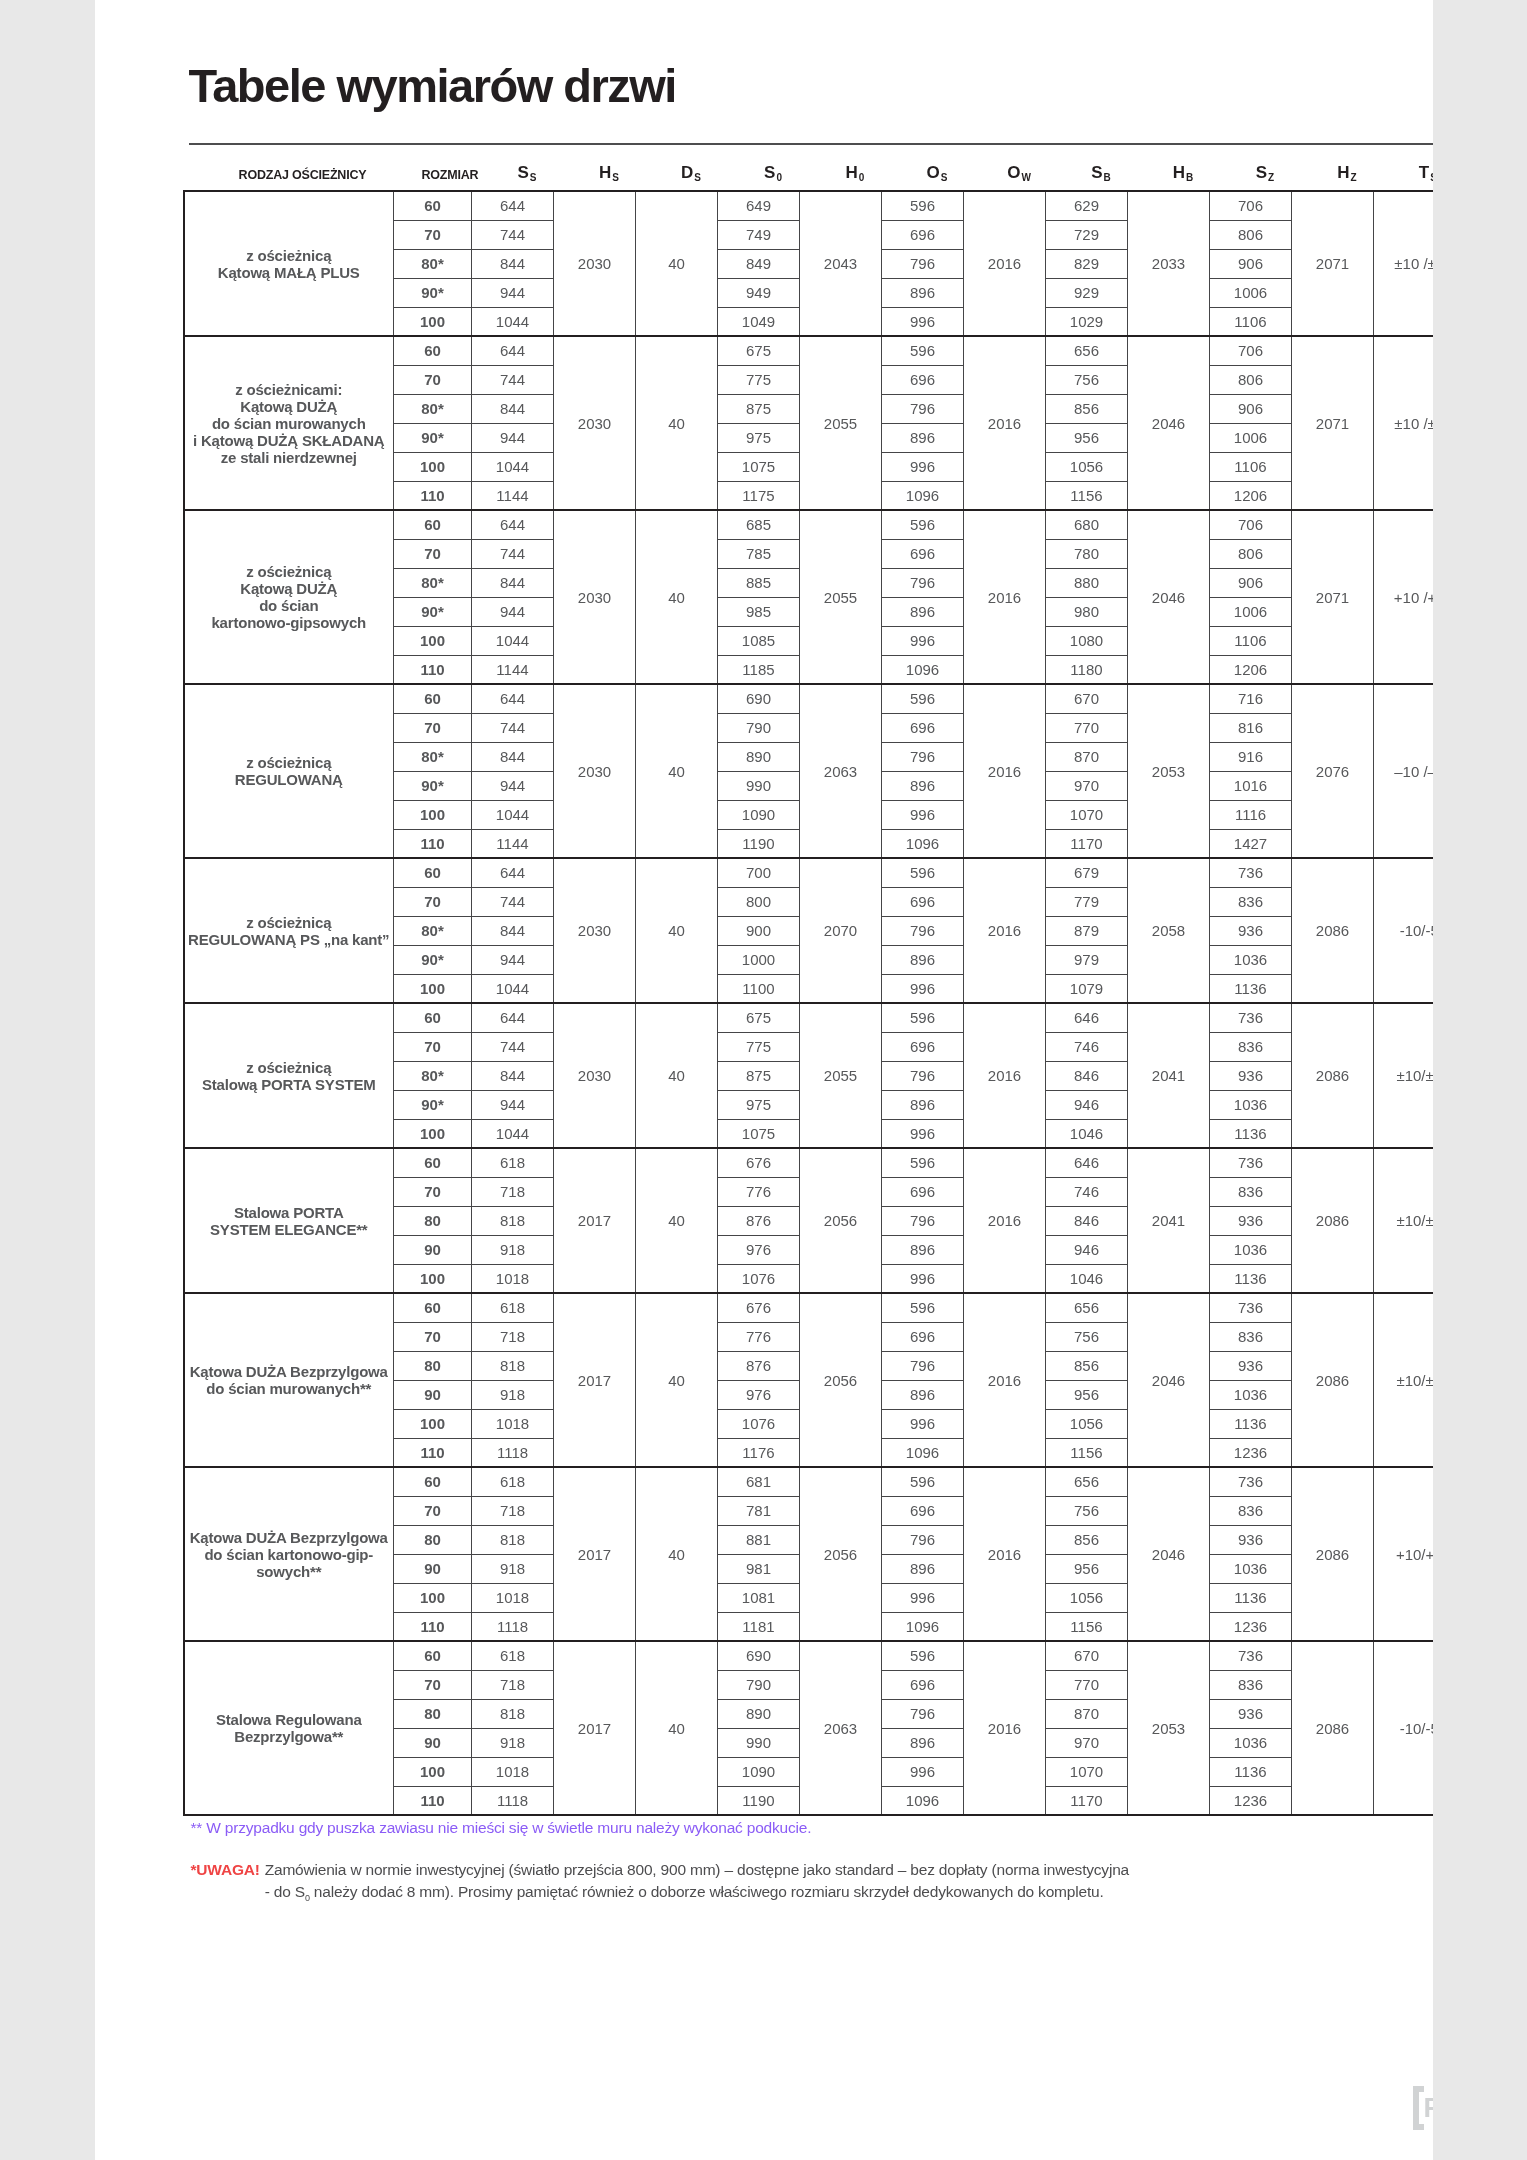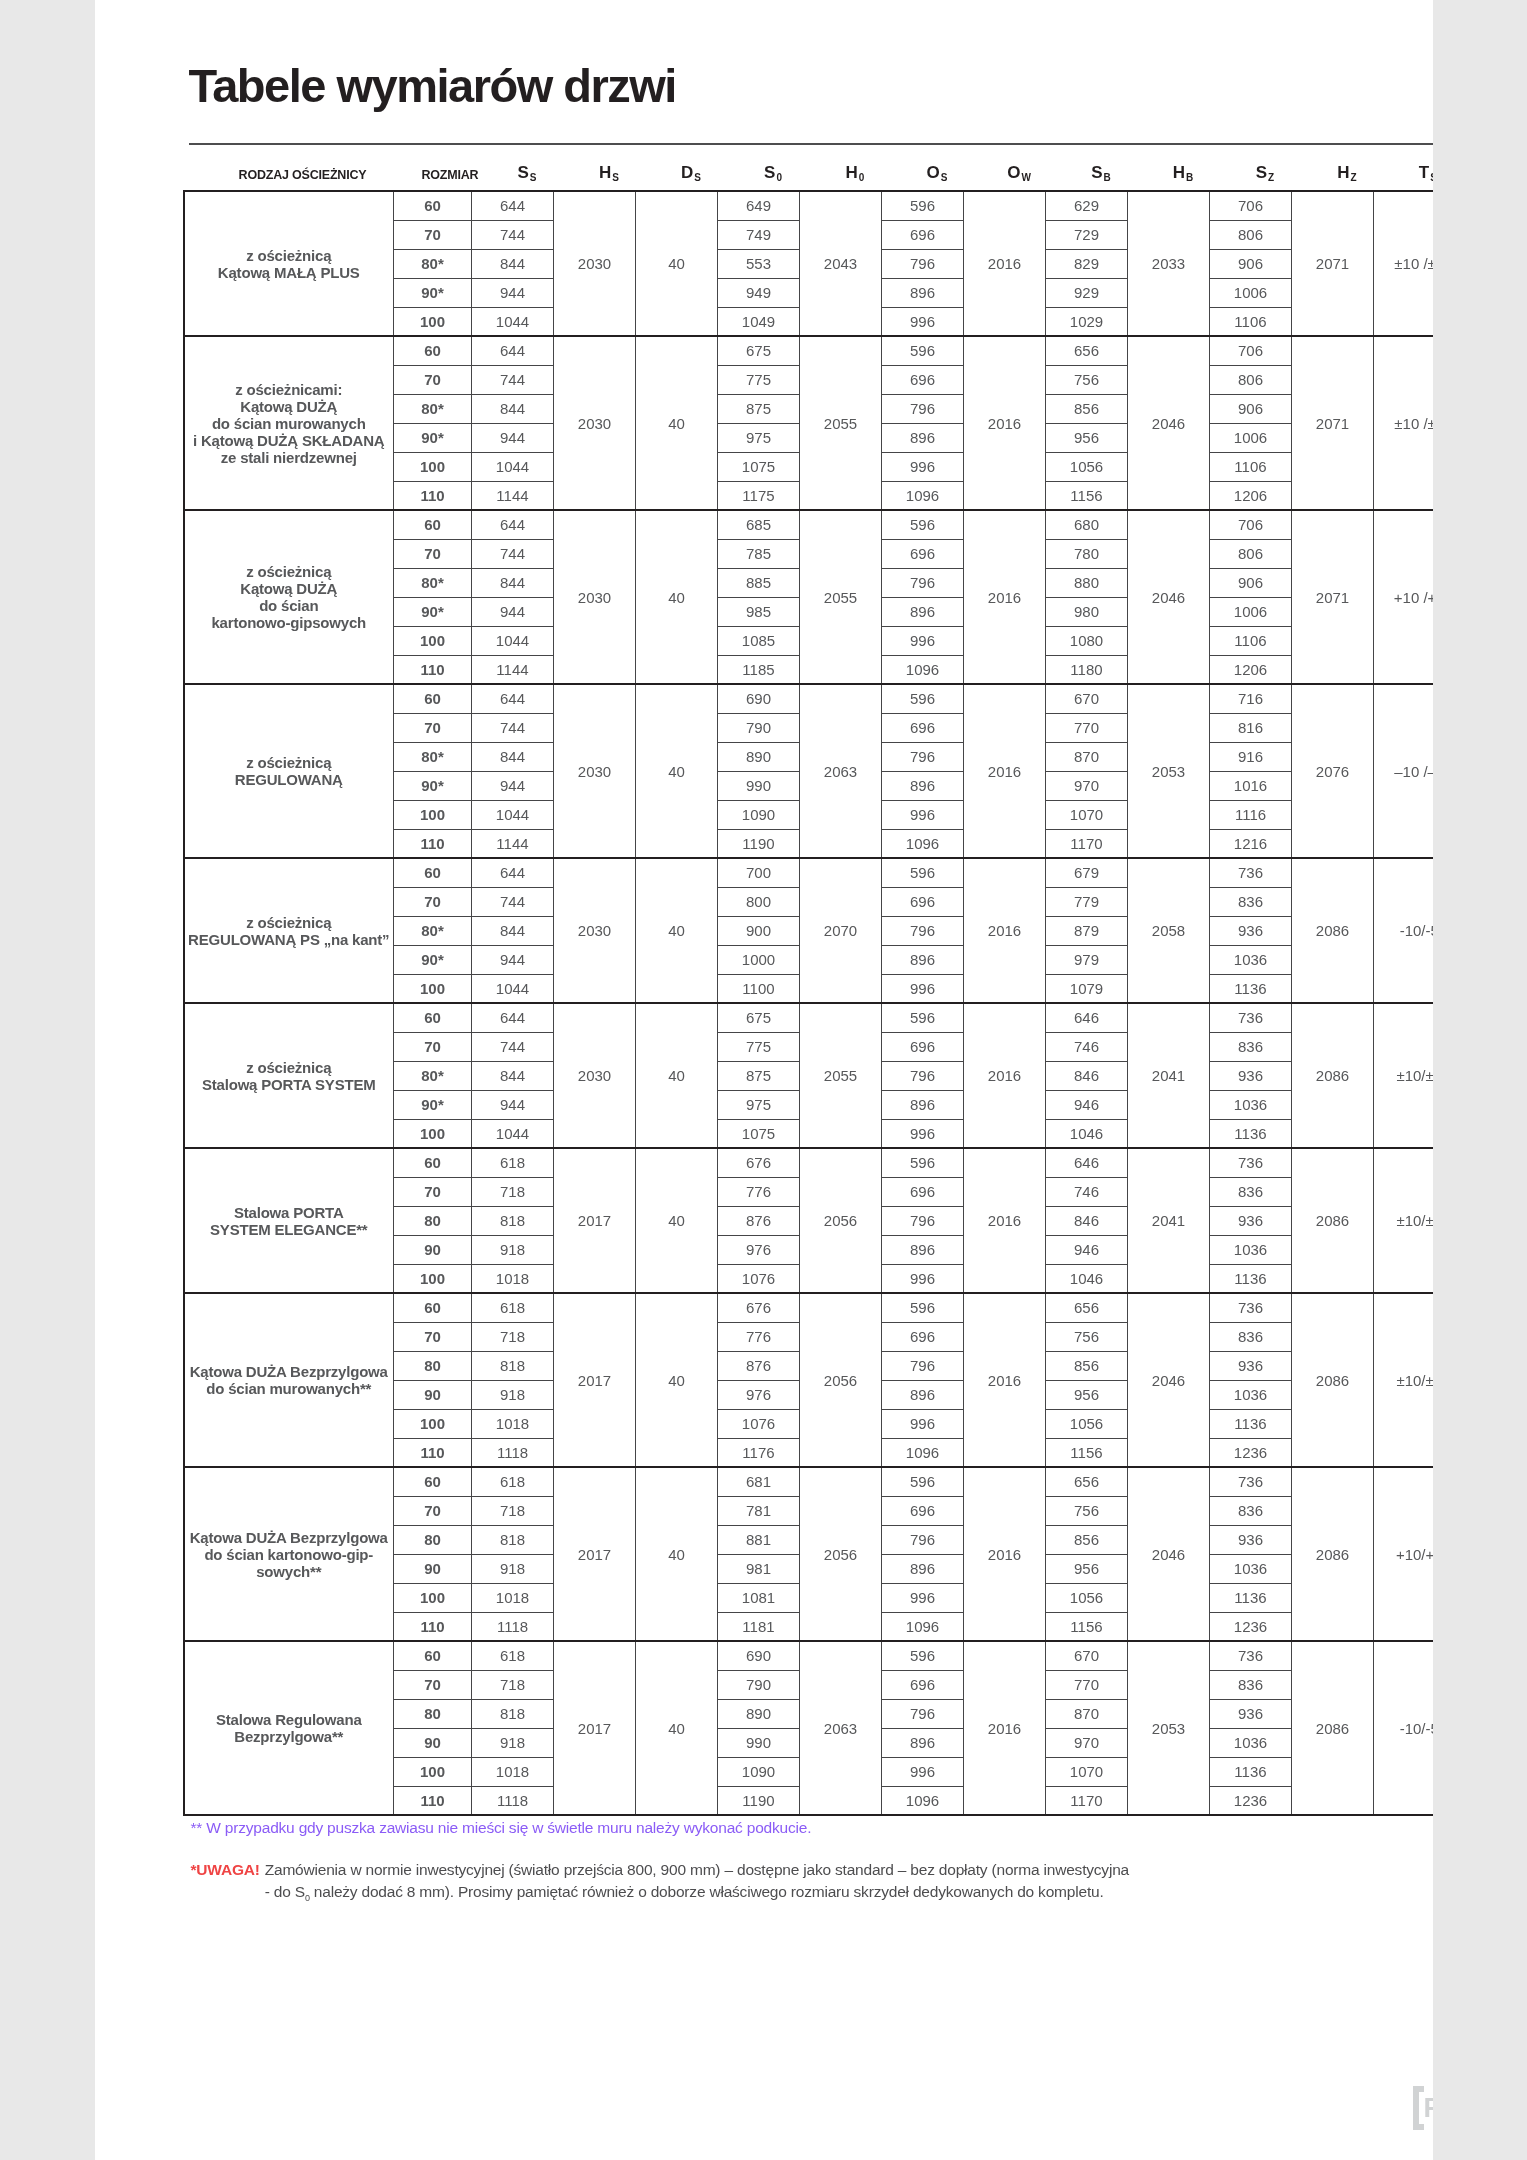--- a/index.html
+++ b/index.html
@@ -209,21 +209,21 @@
             <td class="size">70</td>
             <td>744</td>
             <td>749</td>
             <td>696</td>
             <td>729</td>
             <td>806</td>
           </tr>
           <tr>
             <td class="size">80*</td>
             <td>844</td>
-            <td>553</td>
+            <td>849</td>
             <td>796</td>
             <td>829</td>
             <td>906</td>
           </tr>
           <tr>
             <td class="size">90*</td>
             <td>944</td>
             <td>949</td>
             <td>896</td>
             <td>929</td>
@@ -402,21 +402,21 @@
             <td>996</td>
             <td>1070</td>
             <td>1116</td>
           </tr>
           <tr>
             <td class="size">110</td>
             <td>1144</td>
             <td>1190</td>
             <td>1096</td>
             <td>1170</td>
-            <td>1216</td>
+            <td>1427</td>
           </tr>
         </tbody>
         <tbody>
           <tr>
             <td class="gname" rowspan="5">z ościeżnicą<br>REGULOWANĄ PS „na kant”</td>
             <td class="size">60</td>
             <td>644</td>
             <td rowspan="5">2030</td>
             <td rowspan="5">40</td>
             <td>700</td>

